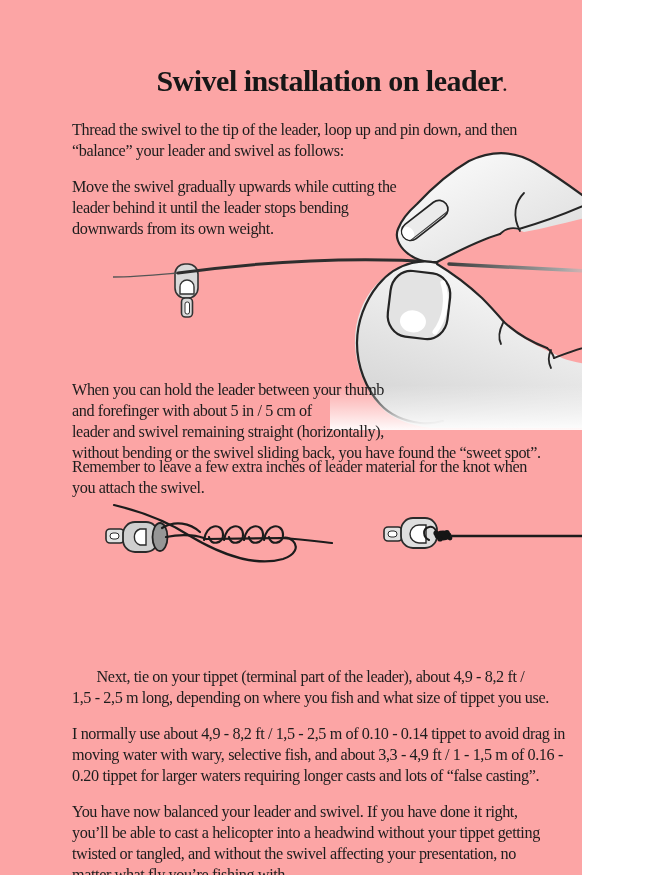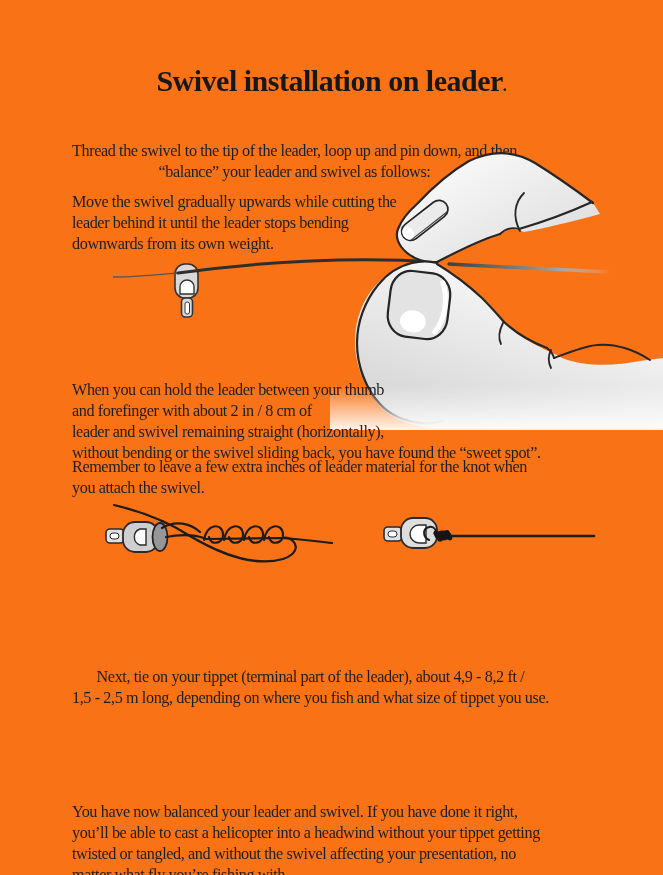--- a/index.html
+++ b/index.html
@@ -1,30 +1,30 @@
 <!DOCTYPE html>
 <html><head>
 <meta charset="utf-8">
 <style>
   html,body { margin:0; padding:0; background:#ffffff; }
   .page {
-    position:relative; width:663px; height:875px; background:#f97316;
+    position:relative; width:582px; height:875px; background:#fca5a5;
     font-family:"Liberation Serif", serif; color:#1d1d1d; overflow:hidden;
   }
   .title {
     position:absolute; top:44px; left:0; width:663px; text-align:center;
     font-weight:bold; font-size:30px; letter-spacing:-0.5px; color:#171717;
   }
   .title .dot { font-size:17px; }
   .para {
     position:absolute; left:72px; font-size:16.2px; line-height:21px;
     letter-spacing:-0.4px; white-space:pre; color:#1d1d1d;
   }
-  .p-intro    { top:125px;text-align:center; }
-  .p-move     { top:176px; }
+  .p-intro    { top:104px; }
+  .p-move     { top:161px; }
   .p-hold     { top:364px; }
   .p-remember { top:441px; }
   .p-attach   { top:576px; }
   .p-tippet   { top:651px;text-align:center; }
   .p-normally { top:708px; }
   .p-balanced { top:786px; }
   .fig { position:absolute; left:0; }
   .fig-pinch { top:140px; }
   .fig-knots { top:500px; }
 </style>
@@ -115,21 +115,21 @@
         <path d="M 440,280 C 447,295 447,315 438,330" fill="none" stroke="#ffffff" stroke-width="5" stroke-linecap="round"></path>
         <ellipse cx="415" cy="322" rx="13" ry="11" fill="#ffffff"></ellipse>
       </g>
       <rect x="330" y="385" width="333" height="48" fill="url(#gWhiteFade)"></rect>
     </g>
 
     <path d="M 449,264 C 500,267 550,269 608,272" fill="none" stroke="url(#gLineR)" stroke-width="3.5" stroke-linecap="round"></path>
   </svg>
 
   <p class="para p-hold">When you can hold the leader between your thumb
-and forefinger with about 2 in / 8 cm of
+and forefinger with about 5 in / 5 cm of
 leader and swivel remaining straight (horizontally),
 without bending or the swivel sliding back, you have found the “sweet spot”.</p>
   <p class="para p-remember">Remember to leave a few extra inches of leader material for the knot when
 you attach the swivel.</p>
 
   <svg class="fig fig-knots" width="663" height="78" viewBox="0 500 663 78">
 
     <g>
       <rect x="106" y="529" width="18" height="14" rx="4" fill="#e0e0e0" stroke="#2a2a2a" stroke-width="1.6"></rect>
       <rect x="110" y="533" width="9" height="6" rx="3" fill="#ffffff" stroke="#2a2a2a" stroke-width="1"></rect>
@@ -159,18 +159,21 @@
           <circle cx="440" cy="539" r="2.6"></circle>
         <circle cx="447" cy="532.5" r="2.6"></circle>
           <circle cx="450" cy="538" r="2.4"></circle>
       </g>
       <path d="M 451,536 L 594,536" stroke="#1c1c1c" stroke-width="2.6" stroke-linecap="round"></path>
     </g>
   </svg>
 
   <p class="para p-tippet">Next, tie on your tippet (terminal part of the leader), about 4,9 - 8,2 ft /
 1,5 - 2,5 m long, depending on where you fish and what size of tippet you use.</p>
+  <p class="para p-normally">I normally use about 4,9 - 8,2 ft / 1,5 - 2,5 m of 0.10 - 0.14 tippet to avoid drag in
+moving water with wary, selective fish, and about 3,3 - 4,9 ft / 1 - 1,5 m of 0.16 -
+0.20 tippet for larger waters requiring longer casts and lots of “false casting”.</p>
   <p class="para p-balanced">You have now balanced your leader and swivel. If you have done it right,
 you’ll be able to cast a helicopter into a headwind without your tippet getting
 twisted or tangled, and without the swivel affecting your presentation, no
 matter what fly you’re fishing with.</p>
 
 </div>
 
 </body></html>

